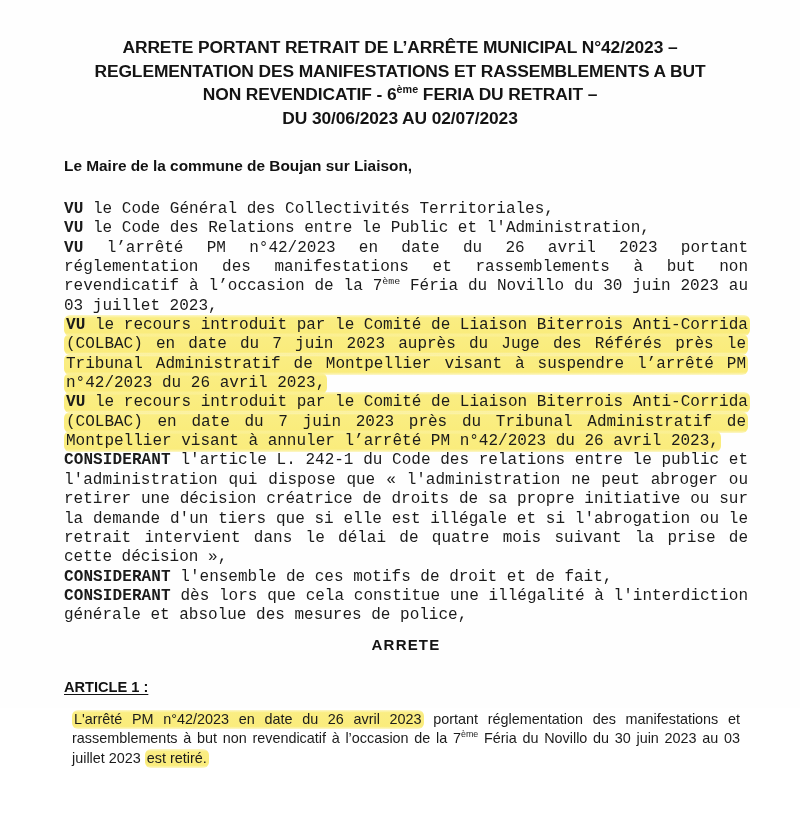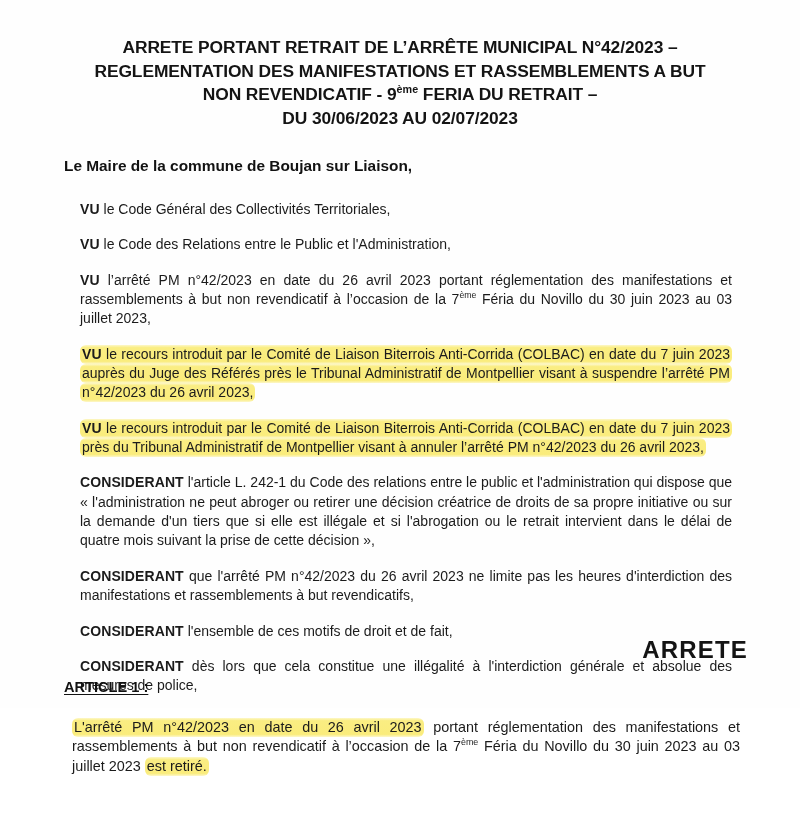--- a/index.html
+++ b/index.html
@@ -57,26 +57,27 @@
   .salutation {
     font-weight: bold;
     font-size: 15.4px;
     line-height: 20px;
     margin: 0 0 24px 0;
     color: #121212;
   }
 
   .clause {
     position: relative;
-    font-size: 14px;
+    font-size: 16px;
     line-height: 19.35px;
     text-align: justify;
     text-justify: inter-word;
-    margin: 16px;
+    margin: 0;
     color: #1b1b1b;
+    font-family: Liberation Mono, monospace;
   }
 
   .lead {
     font-weight: bold;
     letter-spacing: 0.1px;
   }
 
   
   .hl {
     background: #fbef87;
@@ -99,82 +100,81 @@
     position: relative;
     z-index: 1;
   }
 
   
   .arrete-head {
     position: absolute;
     left: 64px;
     top: 636px;
     width: 684px;
-    text-align: right;
+    text-align: center;
     font-weight: bold;
-    font-size: 24px;
+    font-size: 15px;
     letter-spacing: 1.2px;
     color: #141414;
   }
 
   
   .article-block {
     position: absolute;
     left: 64px;
     top: 678px;
     width: 684px;
   }
   .article-head {
     font-weight: bold;
     font-size: 14.6px;
     line-height: 18px;
     text-decoration: underline;
     text-underline-offset: 2px;
-    margin: 0 0 14px 0;
+    margin: 0 0 6px 0;
     display: inline-block;
     color: #121212;
   }
   .article-body {
     font-size: 14.4px;
     line-height: 19.4px;
     text-align: justify;
     margin: 8px;
     color: #1b1b1b;
   }
 </style>
 </head>
 <body>
 
 <div class="page">
 
   <div class="doc-title">
     <span class="tline">ARRETE PORTANT RETRAIT DE L’ARRÊTE MUNICIPAL N°42/2023 –</span>
     <span class="tline">REGLEMENTATION DES MANIFESTATIONS ET RASSEMBLEMENTS A BUT</span>
-    <span class="tline"><span>NON REVENDICATIF - 9</span><sup class="ord">ème</sup><span> FERIA DU RETRAIT –</span></span>
+    <span class="tline"><span>NON REVENDICATIF - 6</span><sup class="ord">ème</sup><span> FERIA DU RETRAIT –</span></span>
     <span class="tline">DU 30/06/2023 AU 02/07/2023</span>
   </div>
 
   <div class="body-block">
 
     <p class="salutation">Le Maire de la commune de Boujan sur Liaison,</p>
 
     <p class="clause"><span class="lead">VU</span><span> le Code Général des Collectivités Territoriales,</span></p>
 
     <p class="clause"><span class="lead">VU</span><span> le Code des Relations entre le Public et l'Administration,</span></p>
 
 
     <p class="clause"><span class="lead">VU</span><span> l’arrêté PM n°42/2023 en date du 26 avril 2023 portant réglementation des manifestations et rassemblements à but non revendicatif à l’occasion de la 7</span><sup class="ord">ème</sup><span> Féria du Novillo du 30 juin 2023 au 03 juillet 2023,</span></p>
 
     <p class="clause hl-para"><span class="hl hl-soft"><span class="lead">VU</span><span> le recours introduit par le Comité de Liaison Biterrois Anti-Corrida (COLBAC) en date du 7 juin 2023 auprès du Juge des Référés près le Tribunal Administratif de Montpellier visant à suspendre l’arrêté PM n°42/2023 du 26 avril 2023,</span></span></p>
 
     <p class="clause hl-para"><span class="hl hl-soft"><span class="lead">VU</span><span> le recours introduit par le Comité de Liaison Biterrois Anti-Corrida (COLBAC) en date du 7 juin 2023 près du Tribunal Administratif de Montpellier visant à annuler l’arrêté PM n°42/2023 du 26 avril 2023,</span></span></p>
 
     <p class="clause"><span class="lead">CONSIDERANT</span><span> l'article L. 242-1 du Code des relations entre le public et l'administration qui dispose que « l'administration ne peut abroger ou retirer une décision créatrice de droits de sa propre initiative ou sur la demande d'un tiers que si elle est illégale et si l'abrogation ou le retrait intervient dans le délai de quatre mois suivant la prise de cette décision »,</span></p>
 
-    <p class="clause"><span class="lead">CONSIDERANT</span><span> que l'arrêté PM n°42/2023 du 26 avril 2023 ne limite pas les heures d'interdiction des manifestations et rassemblements à but revendicatifs,</span></p>
 
     <p class="clause"><span class="lead">CONSIDERANT</span><span> l'ensemble de ces motifs de droit et de fait,</span></p>
 
     <p class="clause"><span class="lead">CONSIDERANT</span><span> dès lors que cela constitue une illégalité à l'interdiction générale et absolue des mesures de police,</span></p>
 
   </div>
 
   <div class="arrete-head">ARRETE</div>
 
   <div class="article-block">

